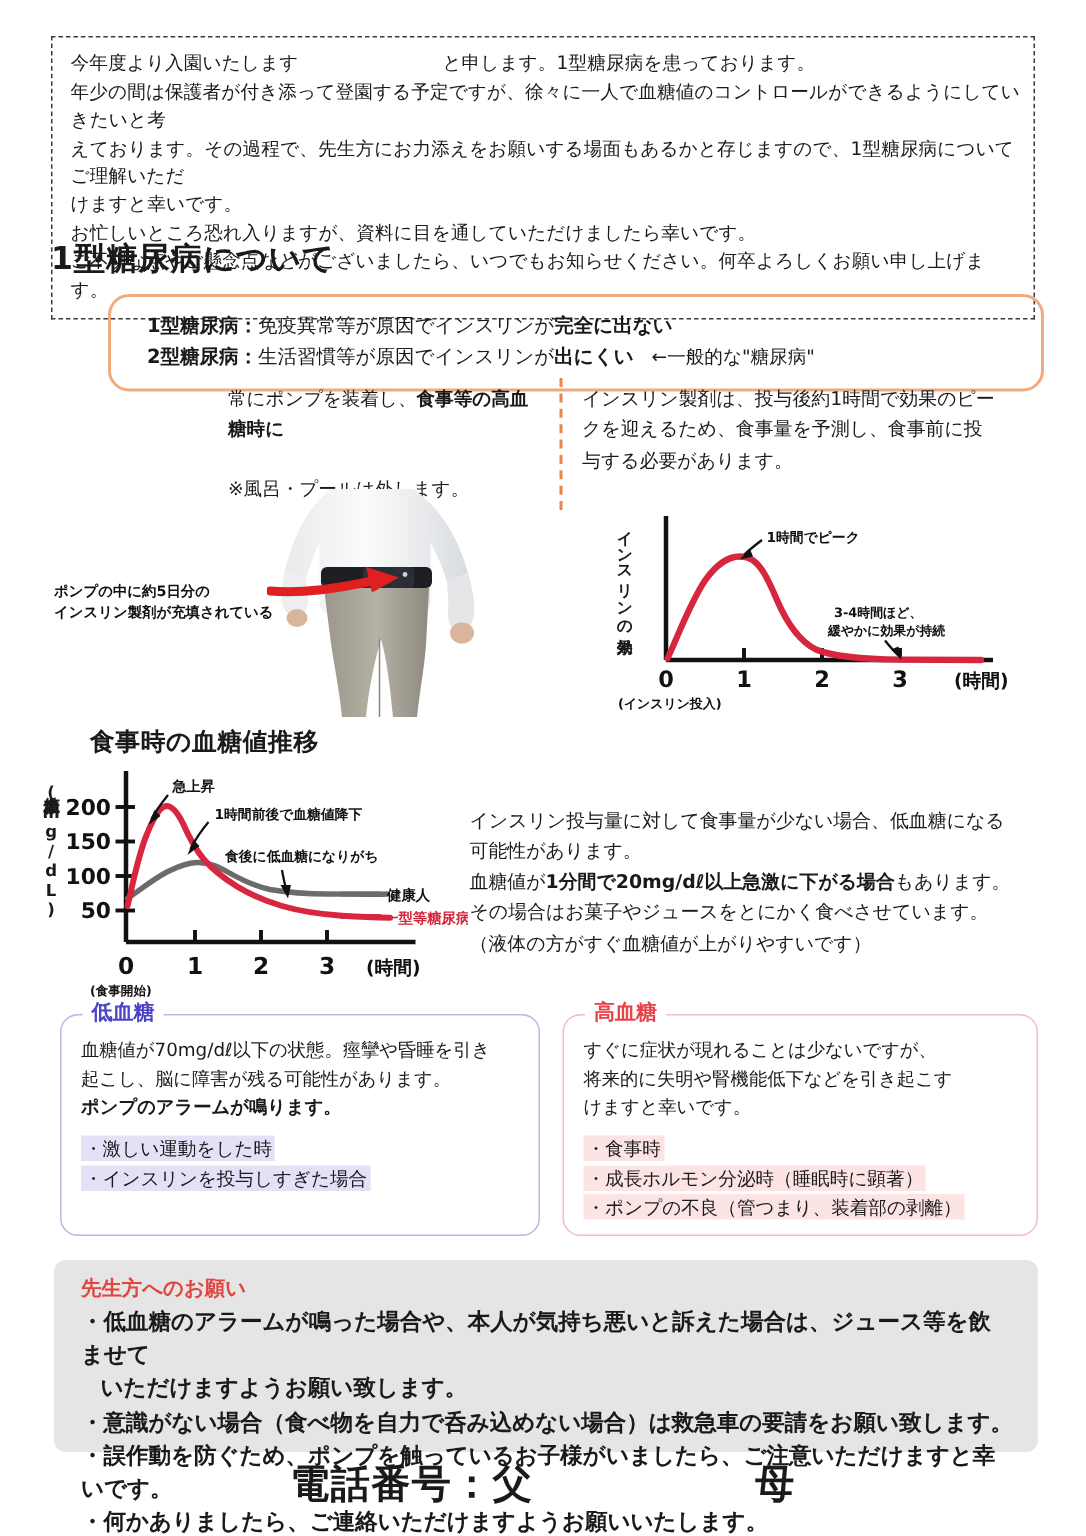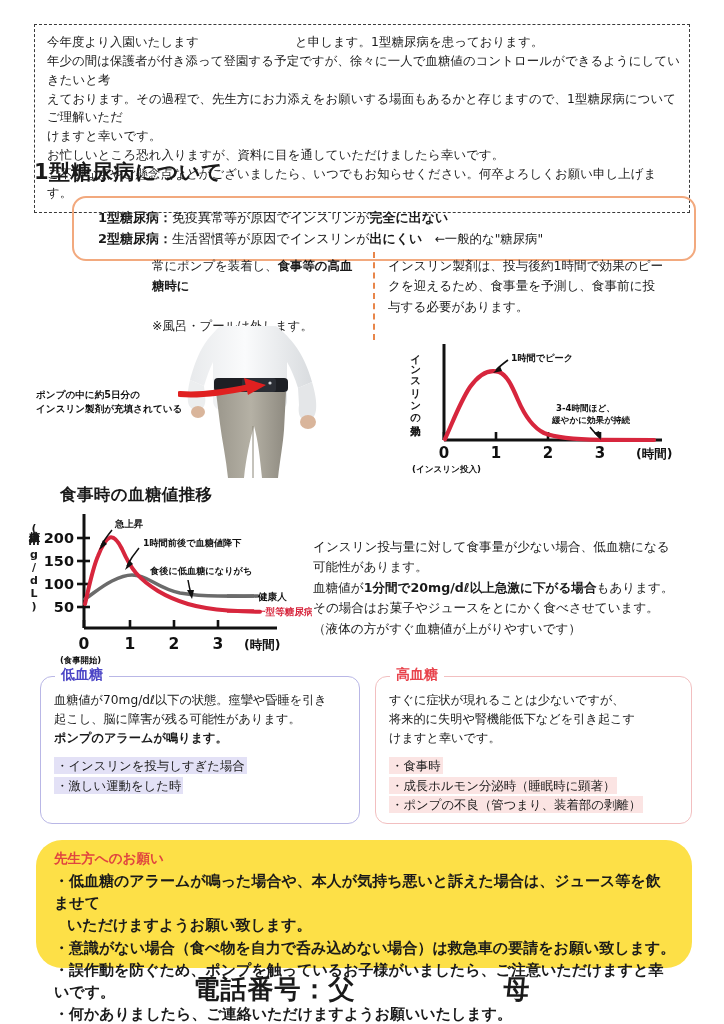--- a/index.html
+++ b/index.html
@@ -103,21 +103,21 @@
   .boxbody{padding:14px 13px 0 13px;font-size:12.2px;line-height:1.55;}
   .boxbody b{font-weight:bold;}
   .bullets{margin-top:8px;}
   .bullets div{font-size:12.4px;line-height:1.6;display:block;}
   .lowbox .bullets div span.hl{background:#e3e1f6;padding:1px 2px;}
   .highbox .bullets div span.hl{background:#fbe4e3;padding:1px 2px;}
 
   
   .request{
     position:absolute;left:36px;top:840px;width:656px;height:128px;
-    background:#fde047;border-radius:26px;box-sizing:border-box;
+    background:#e5e5e5;border-radius:8px;box-sizing:border-box;
     padding:10px 16px 0 18px;
   }
   .request .rtitle{font-size:13.6px;font-weight:bold;color:#e0453f;margin-bottom:2px;}
   .request .rline{font-size:15px;font-weight:bold;line-height:1.48;}
   .request .rline .ind{display:block;padding-left:13px;}
 
   
   .footer{
     position:absolute;left:0;top:972px;width:724px;text-align:center;
     font-size:26px;font-weight:bold;letter-spacing:1px;
@@ -302,22 +302,22 @@
     <span>（液体の方がすぐ血糖値が上がりやすいです）</span>
   </div>
 
   <div class="lowbox">
     <div class="boxlabel">低血糖</div>
     <div class="boxbody">
       <span>血糖値が70mg/dℓ以下の状態。痙攣や昏睡を引き</span><br>
       <span>起こし、脳に障害が残る可能性があります。</span><br>
       <b>ポンプのアラームが鳴ります。</b>
       <div class="bullets">
+        <div><span class="hl">・激しい運動をした時</span></div>
         <div><span class="hl">・インスリンを投与しすぎた場合</span></div>
-        <div><span class="hl">・激しい運動をした時</span></div>
       </div>
     </div>
   </div>
 
   <div class="highbox">
     <div class="boxlabel">高血糖</div>
     <div class="boxbody">
       <span>すぐに症状が現れることは少ないですが、</span><br>
       <span>将来的に失明や腎機能低下などを引き起こす</span><br>
       <span>けますと幸いです。</span>

